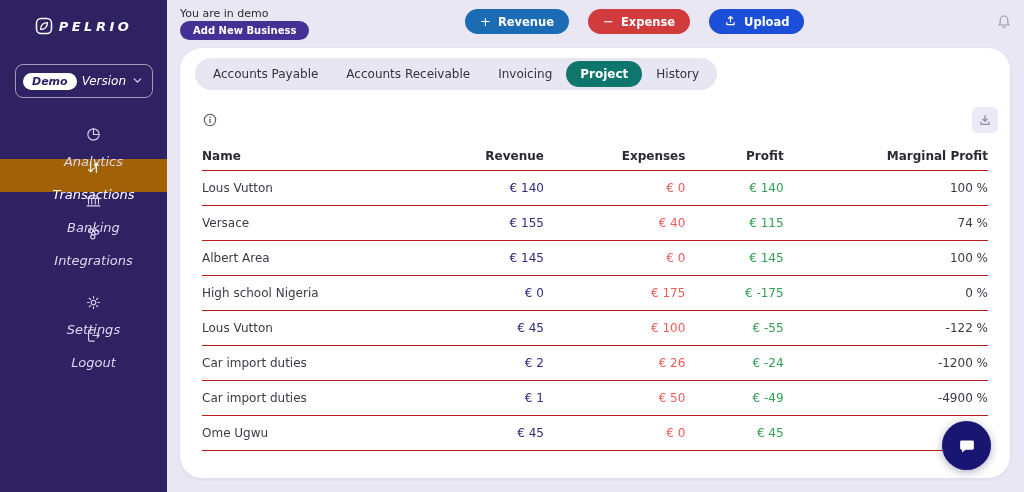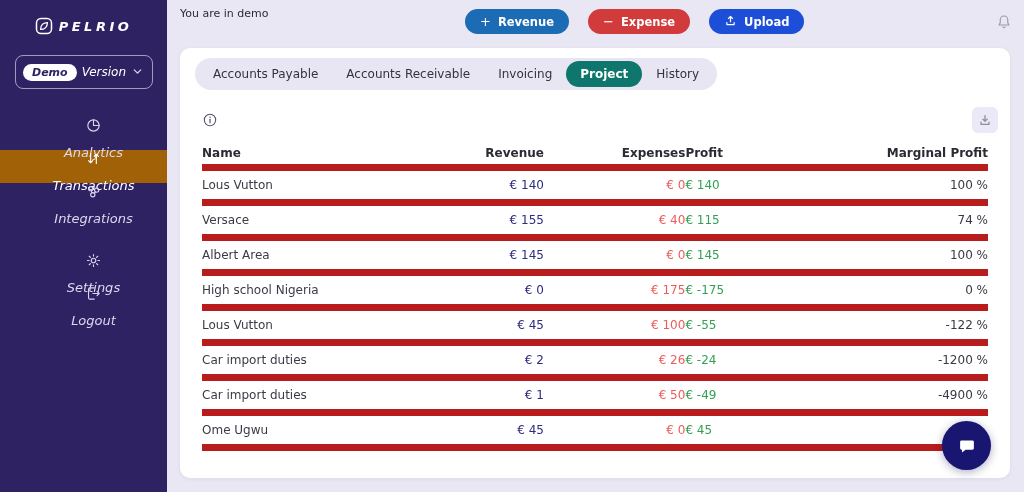--- a/index.html
+++ b/index.html
@@ -5,21 +5,21 @@
   * { margin:0; padding:0; box-sizing:border-box; }
   html,body { width:1024px; height:492px; overflow:hidden; }
   body { font-family:"DejaVu Sans","Liberation Sans",sans-serif; background:#e9e7f4; }
   #app { position:relative; width:1024px; height:492px; }
 
   
   .sidebar { position:absolute; left:0; top:0; width:167px; height:492px; background:#2e2263; color:#e9e6f6;font-style:italic; }
   .logo-row { display:flex; align-items:center; justify-content:center; gap:6px; padding-top:17px; }
   .logo-badge { width:18px; height:18px; }
   .logo-text { color:#fff; font-size:13px; font-weight:600; letter-spacing:3.5px; }
-  .version-box { margin:20px auto 0; width:138px; height:34px; border:1px solid rgba(255,255,255,.55); border-radius:8px;
+  .version-box { margin:29px auto 0; width:138px; height:34px; border:1px solid rgba(255,255,255,.55); border-radius:8px;
     display:flex; align-items:center; justify-content:center; gap:5px; cursor:pointer; }
   .demo-pill { background:#fff; color:#2e2263; font-size:11px; font-weight:700; padding:2px 9px; border-radius:10px; }
   .version-label { color:#fff; font-size:12px; }
   .nav { margin-top:28px; }
   .nav-item { display:flex; align-items:center; gap:11px; height:33px; padding-left:20px; font-size:13px; color:#ddd8ef; cursor:pointer;flex-direction:column; }
   .nav-item svg { flex:0 0 17px; }
   .nav-item.active { background:#a16207; color:#fff; }
   .nav-gap { height:36px; }
   .icon-stroke { stroke:#d9d4ee; stroke-width:1.6; fill:none; stroke-linecap:round; stroke-linejoin:round; }
   .nav-item.active .icon-stroke { stroke:#ffffff; }
@@ -32,38 +32,38 @@
   .action-btns { position:absolute; left:298px; top:9px; display:flex; gap:19px; }
   .pill-btn { display:flex; align-items:center; gap:7px; height:25px; padding:0 15px; border:none; border-radius:13px;
     color:#fff; font-size:11.5px; font-weight:600; cursor:pointer; font-family:inherit; }
   .pill-btn .glyph { font-size:13px; font-weight:400; line-height:1; }
   .btn-revenue { background:#1b6cb5; }
   .btn-expense { background:#d23b3b; }
   .btn-upload  { background:#1d4ed8; }
   .bell-btn { position:absolute; right:10px; top:13px; width:20px; height:20px; background:none; border:none; cursor:pointer; }
 
   
-  .card { position:absolute; left:180px; top:48px; width:830px; height:430px; background:#fff; border-radius:10px;
+  .card { position:absolute; left:180px; top:48px; width:830px; height:430px; background:#fff; border-radius:22px;
     box-shadow:0 1px 4px rgba(40,30,90,.06); }
   .tabbar { display:inline-flex; align-items:center; margin:10px 0 0 15px; background:#e9e6f4; border-radius:16px; padding:3px 4px; }
   .tab { font-size:12px; color:#34323c; padding:6px 14px; border-radius:14px; cursor:pointer; white-space:nowrap; }
   .tab.active { background:#0f766e; color:#fff; font-weight:600; }
   .util-row { display:flex; justify-content:space-between; align-items:center; margin:17px 12px 4px 22px; }
   .info-btn { width:16px; height:16px; background:none; border:none; cursor:pointer; padding:0; }
   .download-btn { width:26px; height:26px; background:#ebe9f7; border:none; border-radius:6px; cursor:pointer;
     display:flex; align-items:center; justify-content:center; }
 
   
   .table { margin:8px 22px 0 22px; }
-  .trow { display:flex; align-items:center; height:35px; border-bottom:7px solid #b91c1c; font-size:12px; }
+  .trow { display:flex; align-items:center; height:35px; border-bottom:1px solid #b91c1c; font-size:12px; }
   .trow.thead { height:30px; font-weight:700; color:#2c2b33; }
   .c-name { flex:0 0 27%; text-align:left; color:#3c3b45; }
   .c-rev  { flex:0 0 16.5%; text-align:right; }
   .c-exp  { flex:0 0 18%; text-align:right; }
-  .c-pro  { flex:0 0 12.5%; }
+  .c-pro  { flex:0 0 12.5%; text-align:right; }
   .c-mar  { flex:1; text-align:right; color:#3a3944; }
   .thead .c-name,.thead .c-rev,.thead .c-exp,.thead .c-pro,.thead .c-mar { color:#2c2b33; }
   .val-rev { color:#2e2b80; }
   .val-exp { color:#ef5b5b; }
   .val-pro { color:#33a054; }
 
   
   .chat-fab { position:absolute; left:942px; top:421px; width:49px; height:49px; border-radius:50%;
     background:#181670; border:none; cursor:pointer; display:flex; align-items:center; justify-content:center;
     box-shadow:0 2px 8px rgba(20,20,90,.35); }
@@ -104,20 +104,28 @@
       </div>
       <div class="nav-item active">
         <svg viewBox="0 0 24 24" width="17" height="17">
           <path d="M8 5 v13 M5 15 l3 3 3 -3" class="icon-stroke"></path>
           <path d="M16 19 v-13 M13 9 l3 -3 3 3" class="icon-stroke"></path>
         </svg>
         <span>Transactions</span>
       </div>
       <div class="nav-item">
         <svg viewBox="0 0 24 24" width="17" height="17">
+          <path d="M3 9 L12 4 L21 9 Z" class="icon-stroke"></path>
+          <path d="M5 9 v8 M9.5 9 v8 M14.5 9 v8 M19 9 v8" class="icon-stroke"></path>
+          <path d="M3 19.5 h18" class="icon-stroke"></path>
+        </svg>
+        <span>Banking</span>
+      </div>
+      <div class="nav-item">
+        <svg viewBox="0 0 24 24" width="17" height="17">
           <circle cx="8" cy="8" r="3" class="icon-stroke"></circle>
           <circle cx="16.5" cy="10" r="3" class="icon-stroke"></circle>
           <circle cx="11" cy="16.5" r="3" class="icon-stroke"></circle>
           <path d="M10.5 9.5 l3 -0.5 M9.7 13.8 l-0.8 -3 M13 14.5 l2 -2" class="icon-stroke"></path>
         </svg>
         <span>Integrations</span>
       </div>
       <div class="nav-gap"></div>
       <div class="nav-item">
         <svg viewBox="0 0 24 24" width="17" height="17">
@@ -131,20 +139,21 @@
           <path d="M13 4 H7 a2 2 0 0 0 -2 2 v12 a2 2 0 0 0 2 2 h6" class="icon-stroke"></path>
           <path d="M11 12 h9 M17 9 l3 3 -3 3" class="icon-stroke"></path>
         </svg>
         <span>Logout</span>
       </div>
     </nav>
   </aside>
 
   <header class="topbar">
     <div class="demo-note">You are in demo</div>
+    <button class="add-biz-btn">Add New Business</button>
     <div class="action-btns">
       <button class="pill-btn btn-revenue">
         <span class="glyph">+</span>
         <span>Revenue</span>
       </button>
       <button class="pill-btn btn-expense">
         <span class="glyph">−</span>
         <span>Expense</span>
       </button>
       <button class="pill-btn btn-upload">

